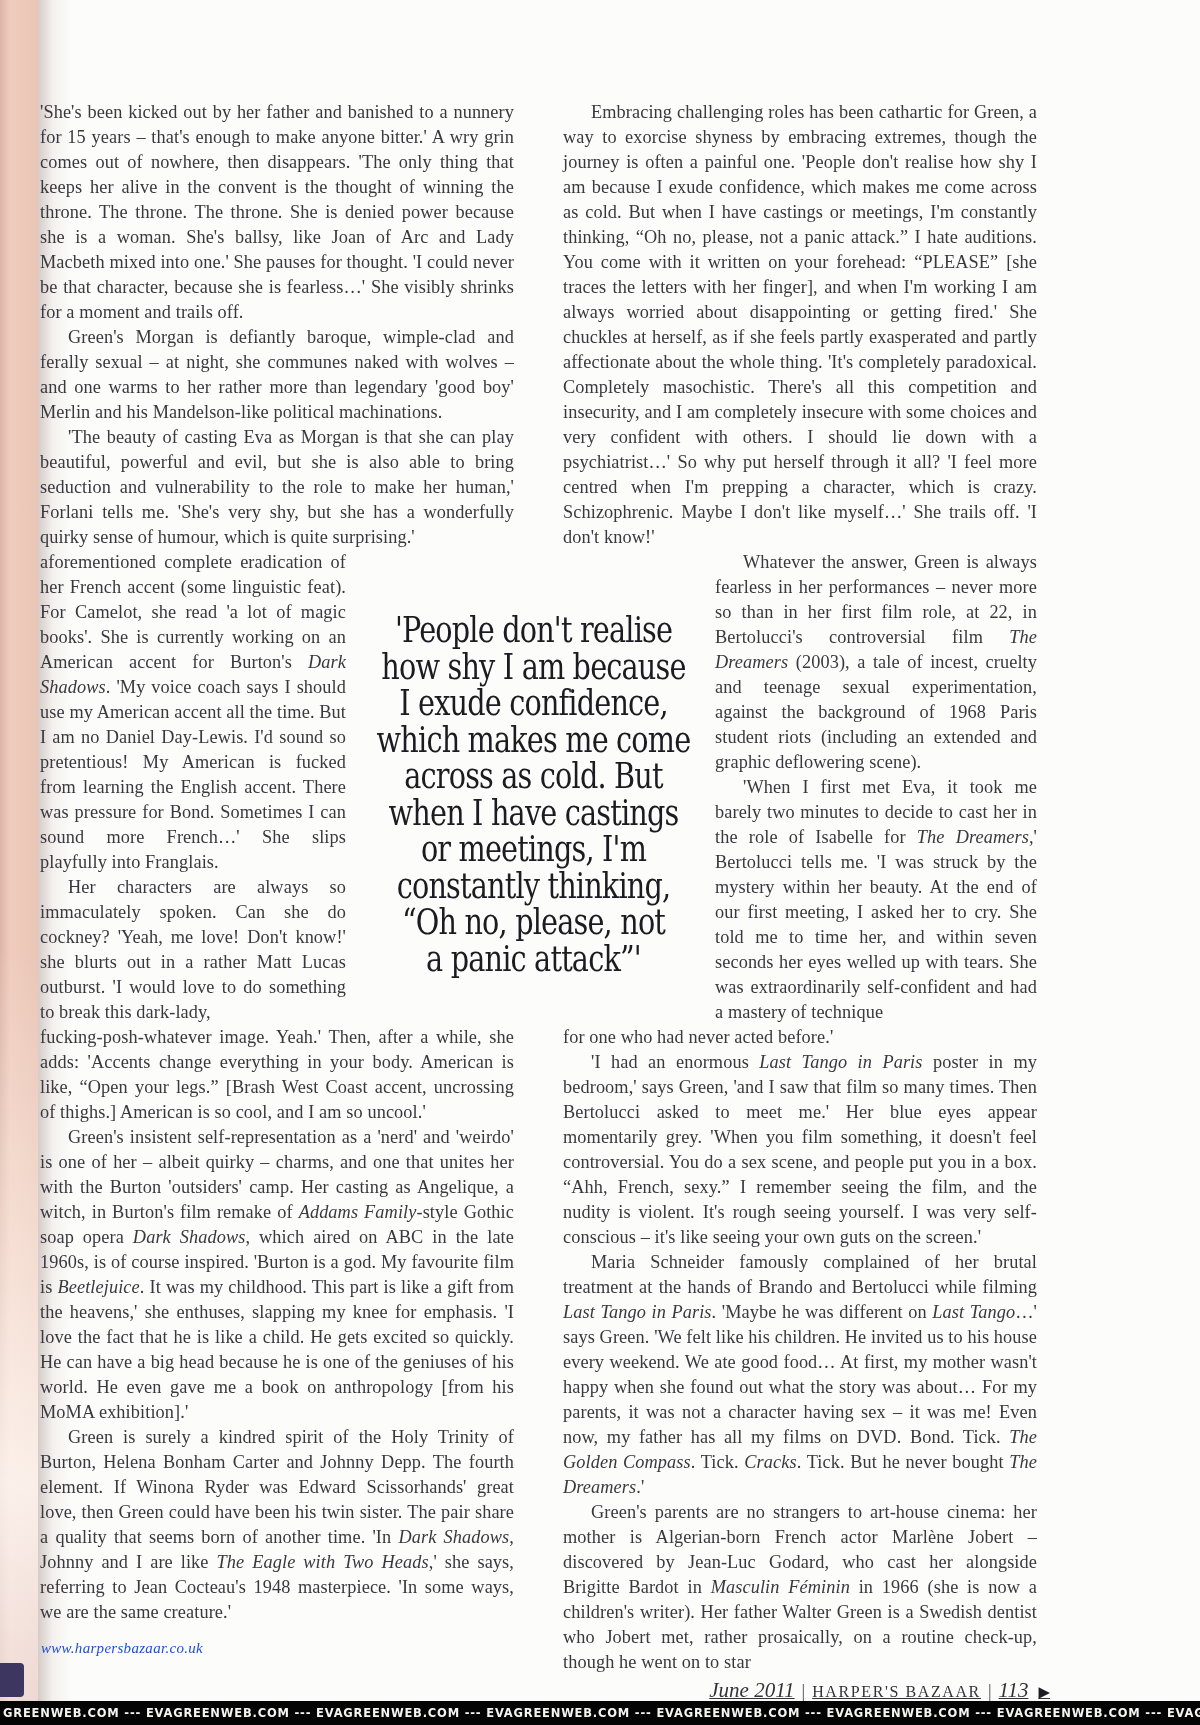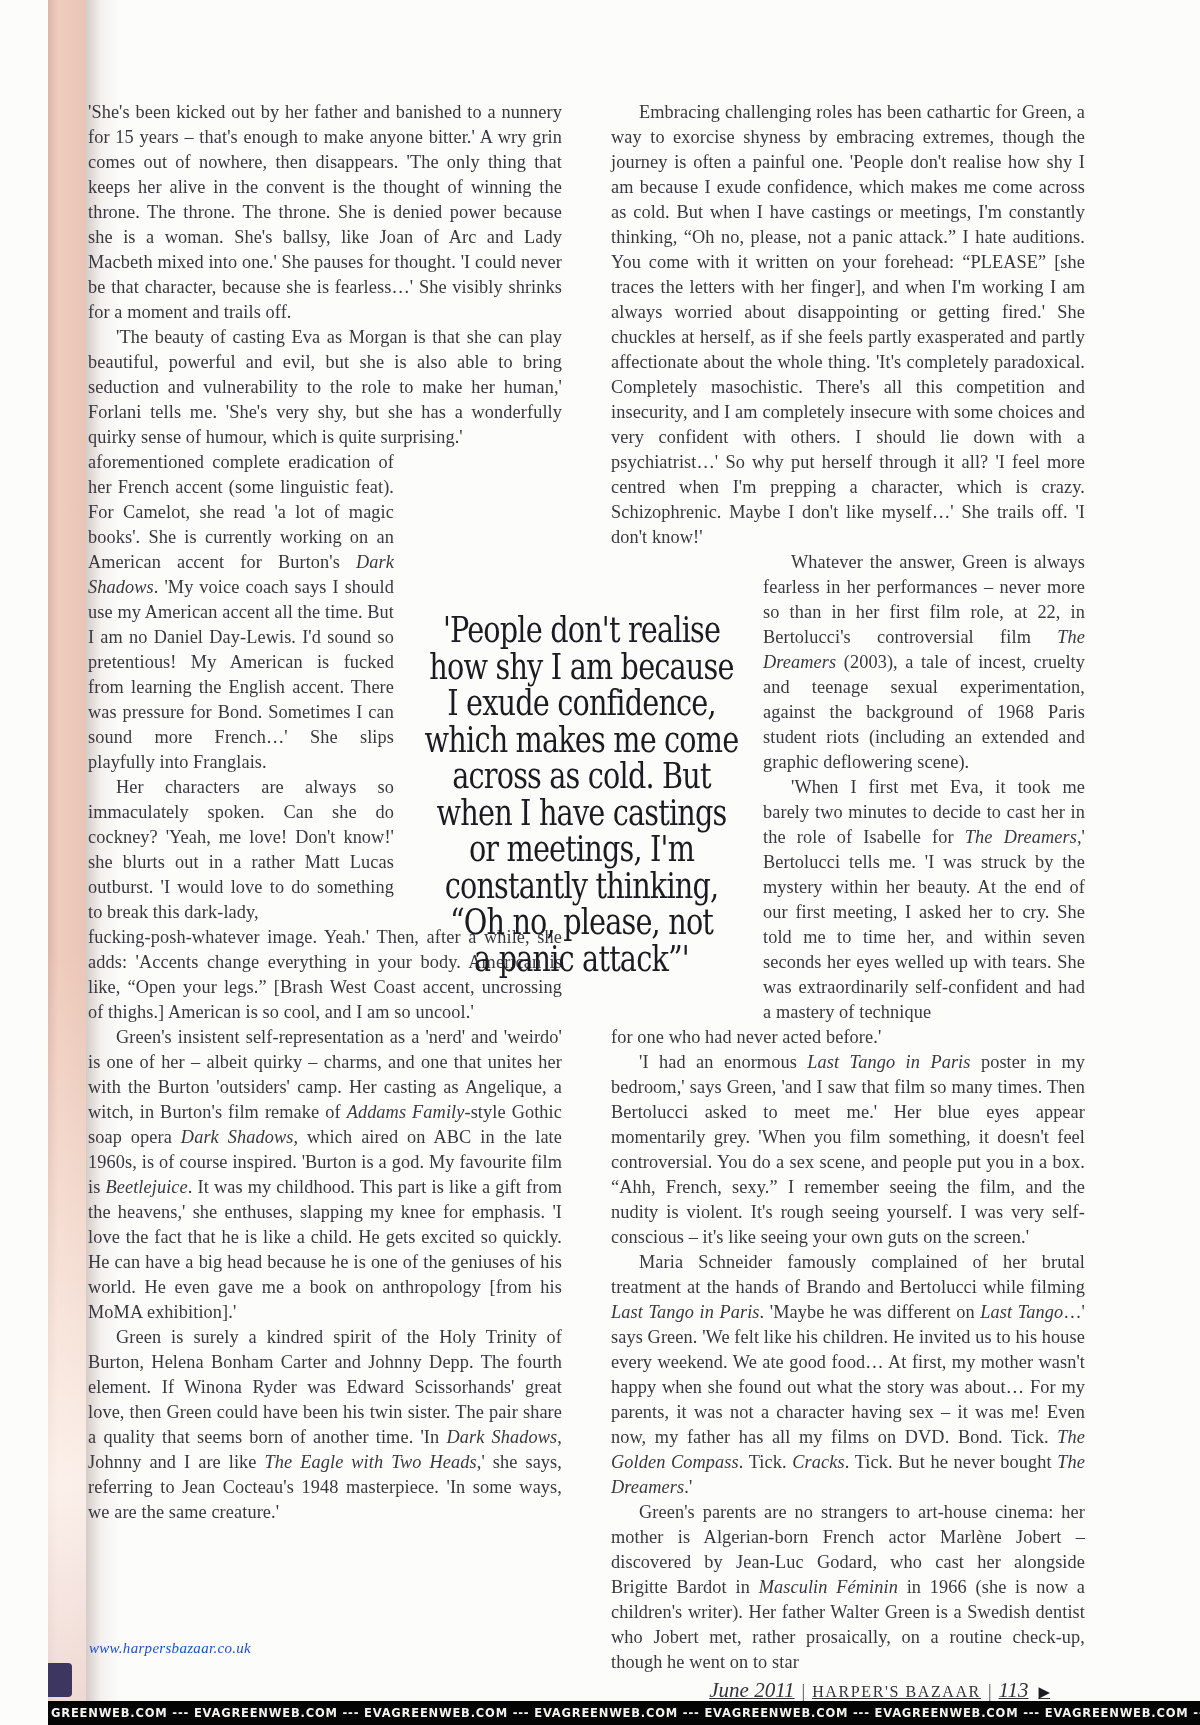--- a/index.html
+++ b/index.html
@@ -1,21 +1,21 @@
 <!DOCTYPE html>
 <html><head>
 <meta charset="utf-8">
 <style>
   html,body{margin:0;padding:0;}
   body{
     width:1200px;height:1725px;position:relative;overflow:hidden;
     background:#fcfcfa;
     font-family:"Liberation Serif", serif;
   }
-  .page{position:absolute;inset:0;margin-left:48px;}
+  .page{position:absolute;inset:0;}
 
   
   .page-edge{
     position:absolute;left:0;top:0;width:38px;height:1725px;
     background:linear-gradient(90deg,#dcb6a9 0px,#efccbd 10px,#e9c5b6 38px);
   }
   .page-edge::after{
     content:"";position:absolute;inset:0;
     background:linear-gradient(180deg,rgba(255,255,255,0) 0%,rgba(255,255,255,0) 55%,
       rgba(255,246,240,0.45) 72%,rgba(255,251,247,0.78) 86%,rgba(240,227,232,0.55) 100%);
@@ -82,20 +82,21 @@
 
 <div class="page">
 
   <div class="page-edge"></div>
   <div class="edge-dark-corner"></div>
   <div class="edge-shadow"></div>
 
   <div class="col col-left">
     <div class="seg">
         <p class="para">'She's been kicked out by her father and banished to a nunnery for 15 years – that's enough to make anyone bitter.' A wry grin comes out of nowhere, then disappears. 'The only thing that keeps her alive in the convent is the thought of winning the throne. The throne. The throne. She is denied power because she is a woman. She's ballsy, like Joan of Arc and Lady Macbeth mixed into one.' She pauses for thought. 'I could never be that character, because she is fearless…' She visibly shrinks for a moment and trails off.</p>
+        <p class="para ind">Green's Morgan is defiantly baroque, wimple-clad and ferally sexual – at night, she communes naked with wolves – and one warms to her rather more than legendary 'good boy' Merlin and his Mandelson-like political machinations.</p>
         <p class="para ind">'The beauty of casting Eva as Morgan is that she can play beautiful, powerful and evil, but she is also able to bring seduction and vulnerability to the role to make her human,' Forlani tells me. 'She's very shy, but she has a wonderfully quirky sense of humour, which is quite surprising.'</p>
       </div>
     <div class="seg seg-narrow-left">
         <p class="para">aforementioned complete eradication of her French accent (some linguistic feat). For Camelot, she read 'a lot of magic books'. She is currently working on an American accent for Burton's <i>Dark Shadows</i>. 'My voice coach says I should use my American accent all the time. But I am no Daniel Day-Lewis. I'd sound so pretentious! My American is fucked from learning the English accent. There was pressure for Bond. Sometimes I can sound more French…' She slips playfully into Franglais.</p>
         <p class="para ind">Her characters are always so immaculately spoken. Can she do cockney? 'Yeah, me love! Don't know!' she blurts out in a rather Matt Lucas outburst. 'I would love to do something to break this dark-lady,</p>
       </div>
     <div class="seg">
         <p class="para">fucking-posh-whatever image. Yeah.' Then, after a while, she adds: 'Accents change everything in your body. American is like, “Open your legs.” [Brash West Coast accent, uncrossing of thighs.] American is so cool, and I am so uncool.'</p>
         <p class="para ind">Green's insistent self-representation as a 'nerd' and 'weirdo' is one of her – albeit quirky – charms, and one that unites her with the Burton 'outsiders' camp. Her casting as Angelique, a witch, in Burton's film remake of <i>Addams Family</i>-style Gothic soap opera <i>Dark Shadows</i>, which aired on ABC in the late 1960s, is of course inspired. 'Burton is a god. My favourite film is <i>Beetlejuice</i>. It was my childhood. This part is like a gift from the heavens,' she enthuses, slapping my knee for emphasis. 'I love the fact that he is like a child. He gets excited so quickly. He can have a big head because he is one of the geniuses of his world. He even gave me a book on anthropology [from his MoMA exhibition].'</p>
         <p class="para ind">Green is surely a kindred spirit of the Holy Trinity of Burton, Helena Bonham Carter and Johnny Depp. The fourth element. If Winona Ryder was Edward Scissorhands' great love, then Green could have been his twin sister. The pair share a quality that seems born of another time. 'In <i>Dark Shadows</i>, Johnny and I are like <i>The Eagle with Two Heads</i>,' she says, referring to Jean Cocteau's 1948 masterpiece. 'In some ways, we are the same creature.'</p>

